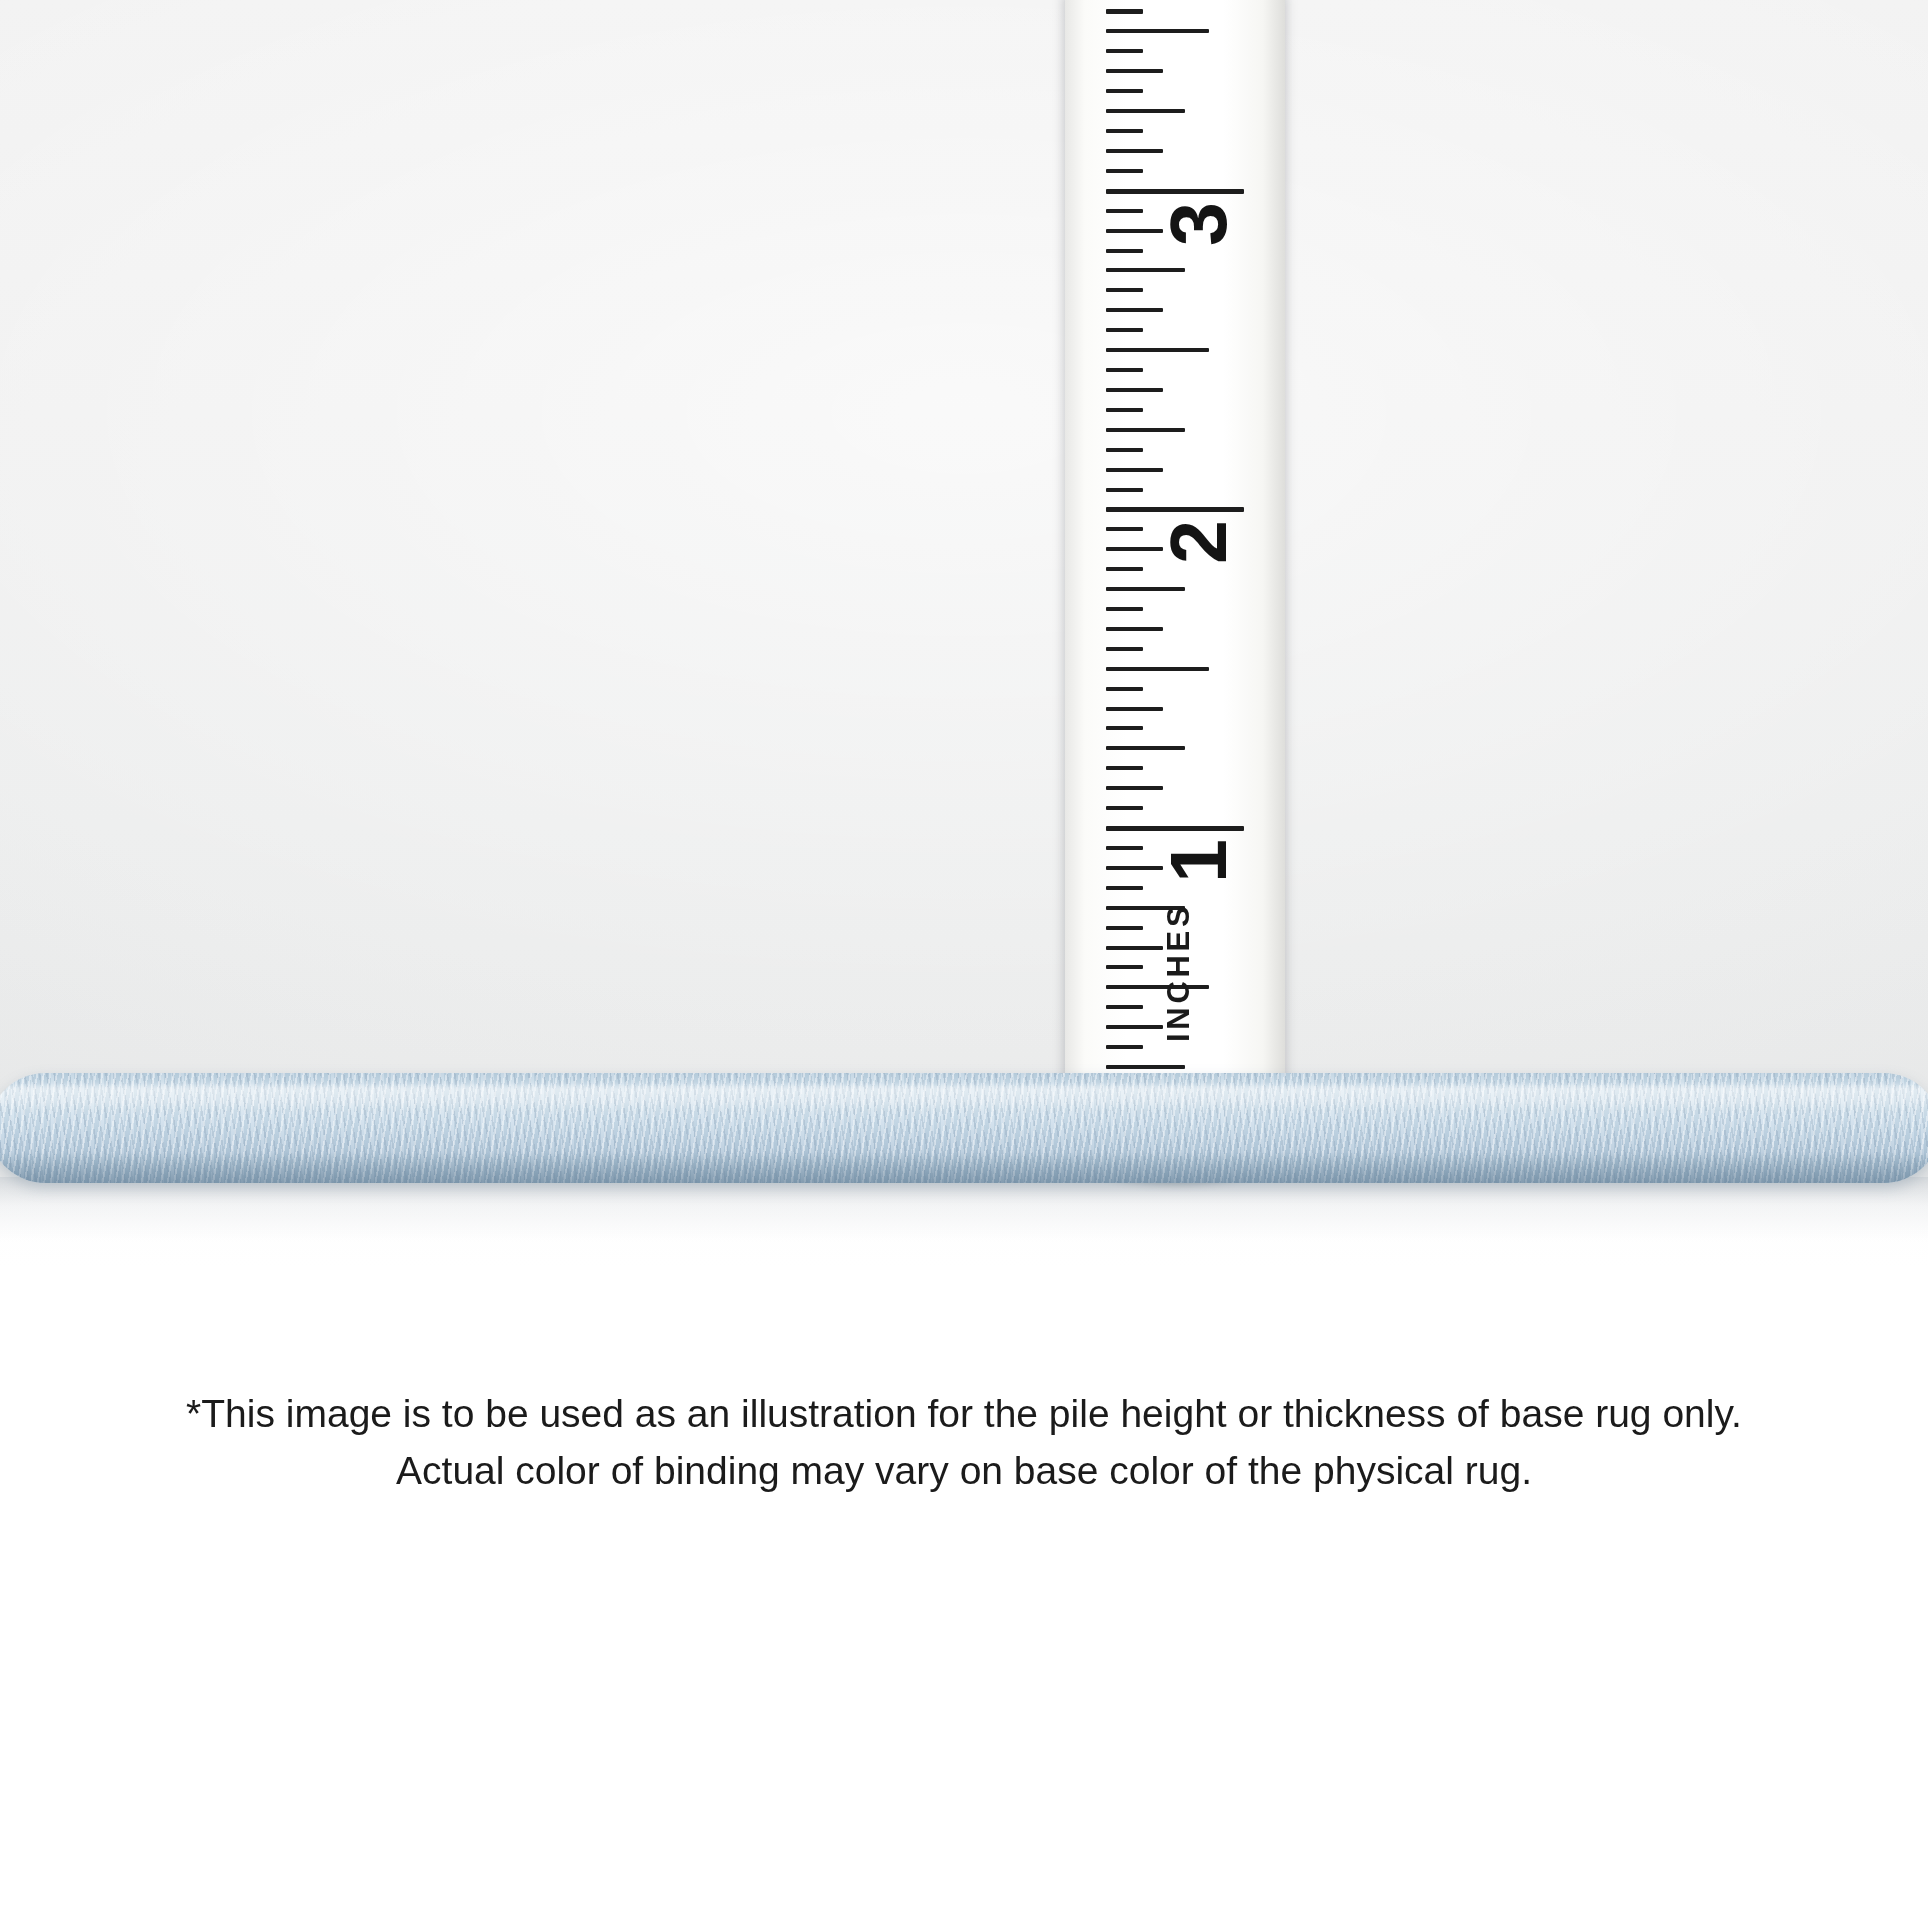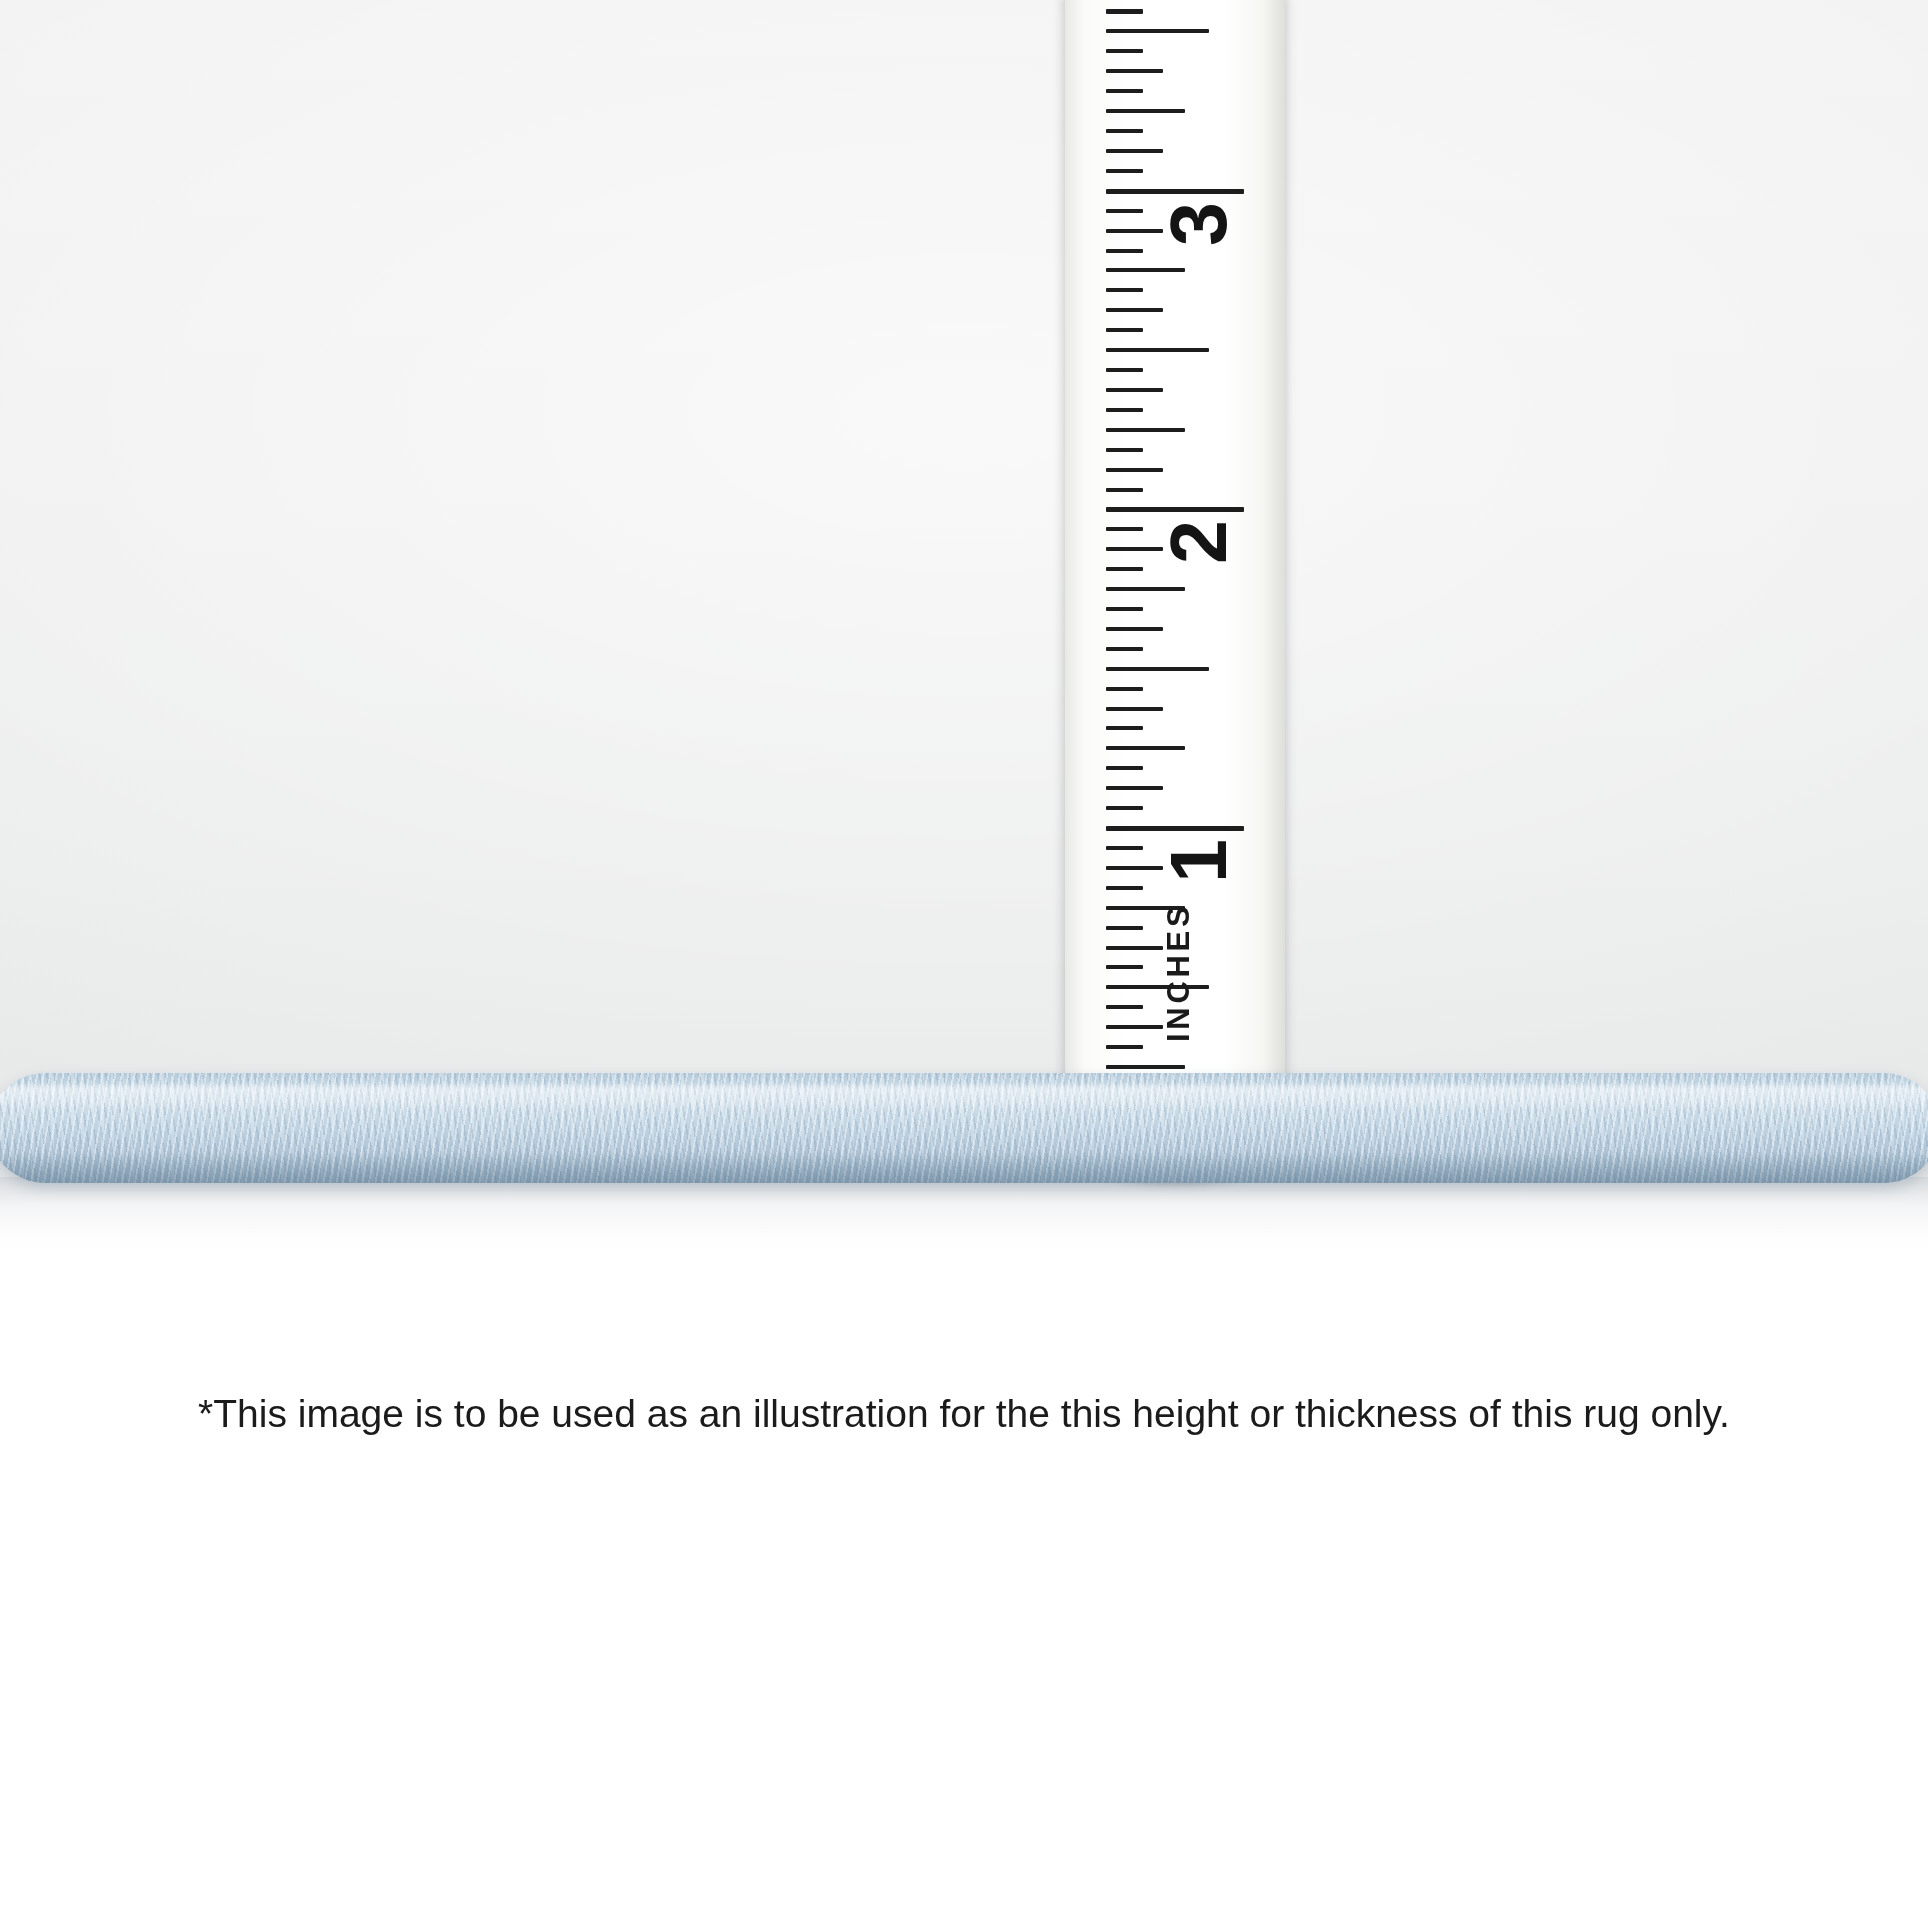--- a/index.html
+++ b/index.html
@@ -276,17 +276,18 @@
     <div class="tape-tip-shine"></div>
   </div>
 
   <div class="rug-edge">
     <div class="weave"></div>
     <div class="highlight"></div>
     <div class="lower-shade"></div>
   </div>
 
   <div class="caption">
-    <span class="line">*This image is to be used as an illustration for the this height or thickness of this rug only.</span>
+    <span class="line">*This image is to be used as an illustration for the pile height or thickness of base rug only.</span>
+    <span class="line">Actual color of binding may vary on base color of the physical rug.</span>
   </div>
 
 </div>
 
 
 </body></html>

